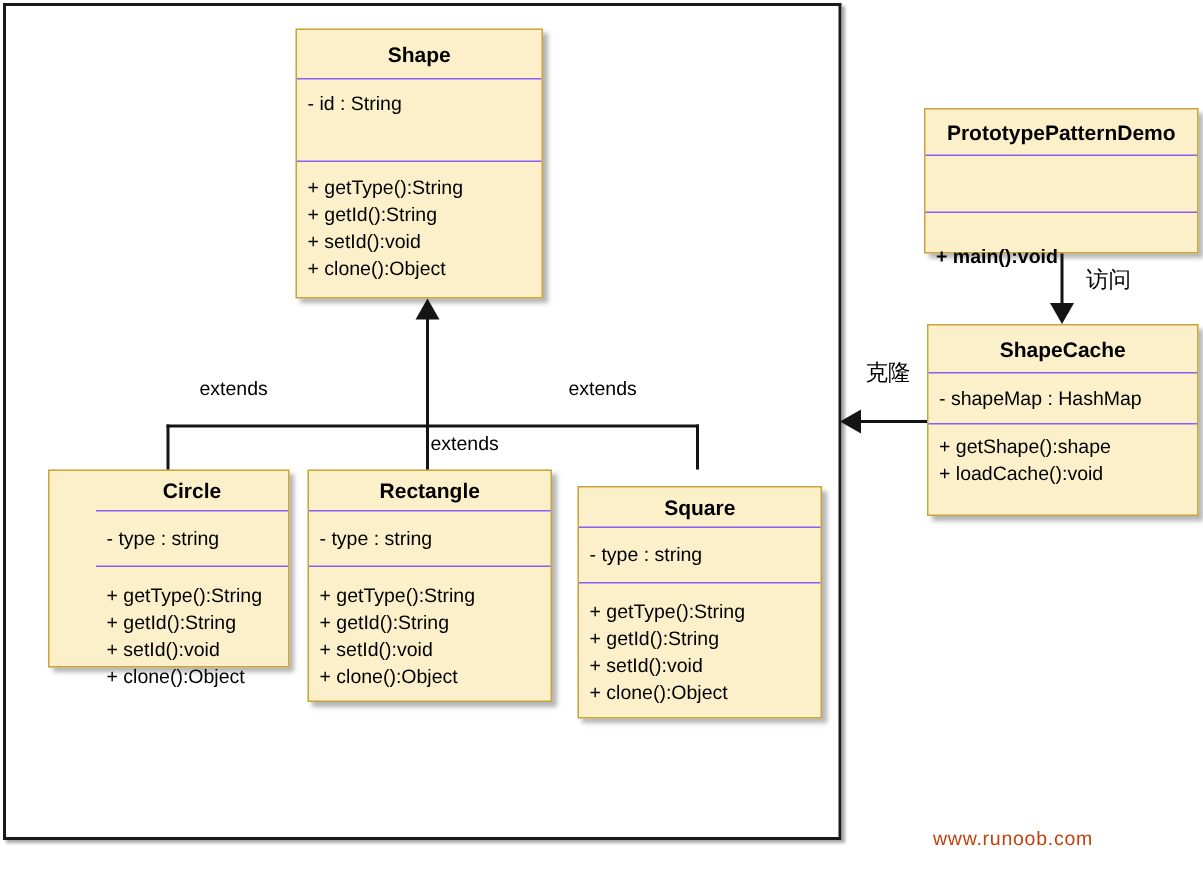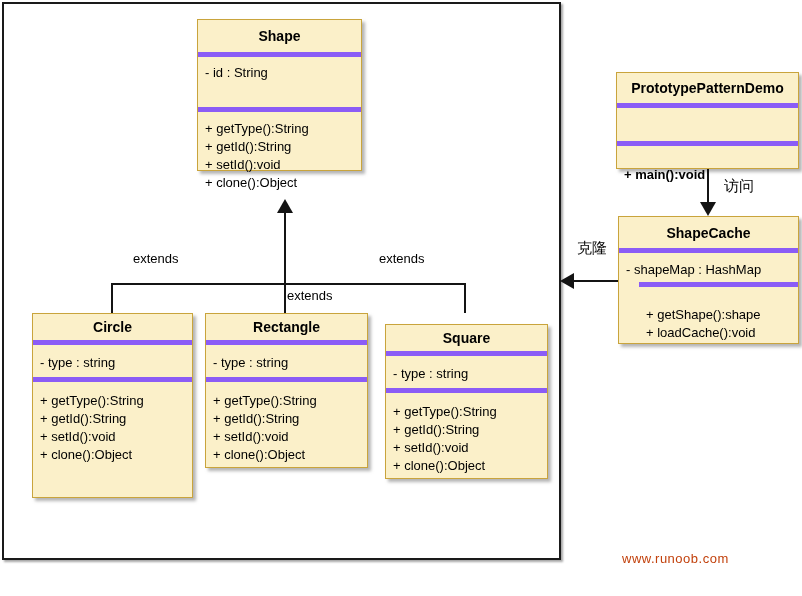--- a/index.html
+++ b/index.html
@@ -20,21 +20,21 @@
     background:#FBF0C9;
     border:1.5px solid #C9A43C;
     box-shadow:3px 3px 3px rgba(120,120,120,0.55);
   }
   .uml-title{
     font-weight:bold;font-size:14px;text-align:center;
     display:flex;align-items:center;justify-content:center;
     box-sizing:border-box;
   }
   .uml-sec{
-    border-top:5px solid #8b5cf6;box-sizing:border-box;
+    border-top:1px solid #8b5cf6;box-sizing:border-box;
   }
   .uml-row{
     font-size:13px;line-height:18px;padding-left:7px;white-space:nowrap;
   }
   
   .h-line,.v-line{position:absolute;background:#141414;}
   .h-line{height:2px;}
   .v-line{width:2px;}
   
   .arrow{position:absolute;width:0;height:0;}
@@ -46,34 +46,34 @@
   .edge-label.cn{font-size:15px;}
   .watermark{position:absolute;font-size:13px;color:#c2410c;letter-spacing:0.5px;}
 </style>
 </head>
 <body>
 
 <div class="canvas">
 
   <div class="frame"></div>
 
-  <div class="uml-box" style="left:197px;top:19px;width:165px;height:152px;">
+  <div class="uml-box" style="left:197px;top:19px;width:165px;height:180px;">
     <div class="uml-title" style="height:32px;">Shape</div>
     <div class="uml-sec" style="height:55px;padding-top:7px;">
       <div class="uml-row">- id : String</div>
     </div>
     <div class="uml-sec" style="padding-top:8px;">
       <div class="uml-row">+ getType():String</div>
       <div class="uml-row">+ getId():String</div>
       <div class="uml-row">+ setId():void</div>
       <div class="uml-row">+ clone():Object</div>
     </div>
   </div>
 
-  <div class="uml-box" style="left:32px;top:313px;width:161px;height:185px;">
+  <div class="uml-box" style="left:32px;top:313px;width:161px;height:132px;padding-left:31px;">
     <div class="uml-title" style="height:26px;">Circle</div>
     <div class="uml-sec" style="height:37px;padding-top:9px;">
       <div class="uml-row">- type : string</div>
     </div>
     <div class="uml-sec" style="padding-top:10px;">
       <div class="uml-row">+ getType():String</div>
       <div class="uml-row">+ getId():String</div>
       <div class="uml-row">+ setId():void</div>
       <div class="uml-row">+ clone():Object</div>
     </div>
@@ -111,21 +111,21 @@
     <div class="uml-sec" style="padding-top:20px;font-weight:bold;">
       <div class="uml-row">+ main():void</div>
     </div>
   </div>
 
   <div class="uml-box" style="left:618px;top:216px;width:181px;height:128px;">
     <div class="uml-title" style="height:31px;">ShapeCache</div>
     <div class="uml-sec" style="height:34px;padding-top:8px;">
       <div class="uml-row">- shapeMap : HashMap</div>
     </div>
-    <div class="uml-sec" style="padding-top:19px;margin-left:20px;">
+    <div class="uml-sec" style="padding-top:6px;">
       <div class="uml-row">+ getShape():shape</div>
       <div class="uml-row">+ loadCache():void</div>
     </div>
   </div>
 
   <div class="arrow arrow-up" style="left:277px;top:199px;"></div>
   <div class="v-line" style="left:284px;top:212px;height:101px;"></div>
 
   <div class="h-line" style="left:111px;top:283px;width:355px;"></div>
   <div class="v-line" style="left:111px;top:283px;height:30px;"></div>

